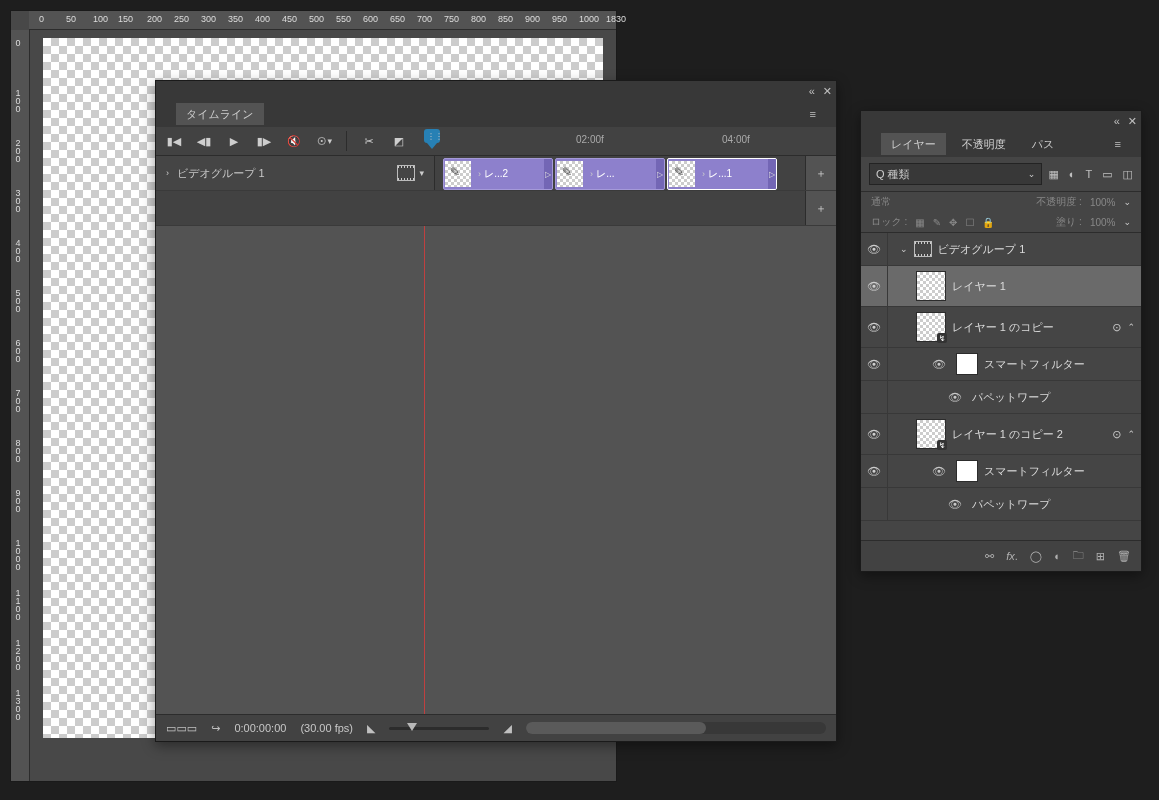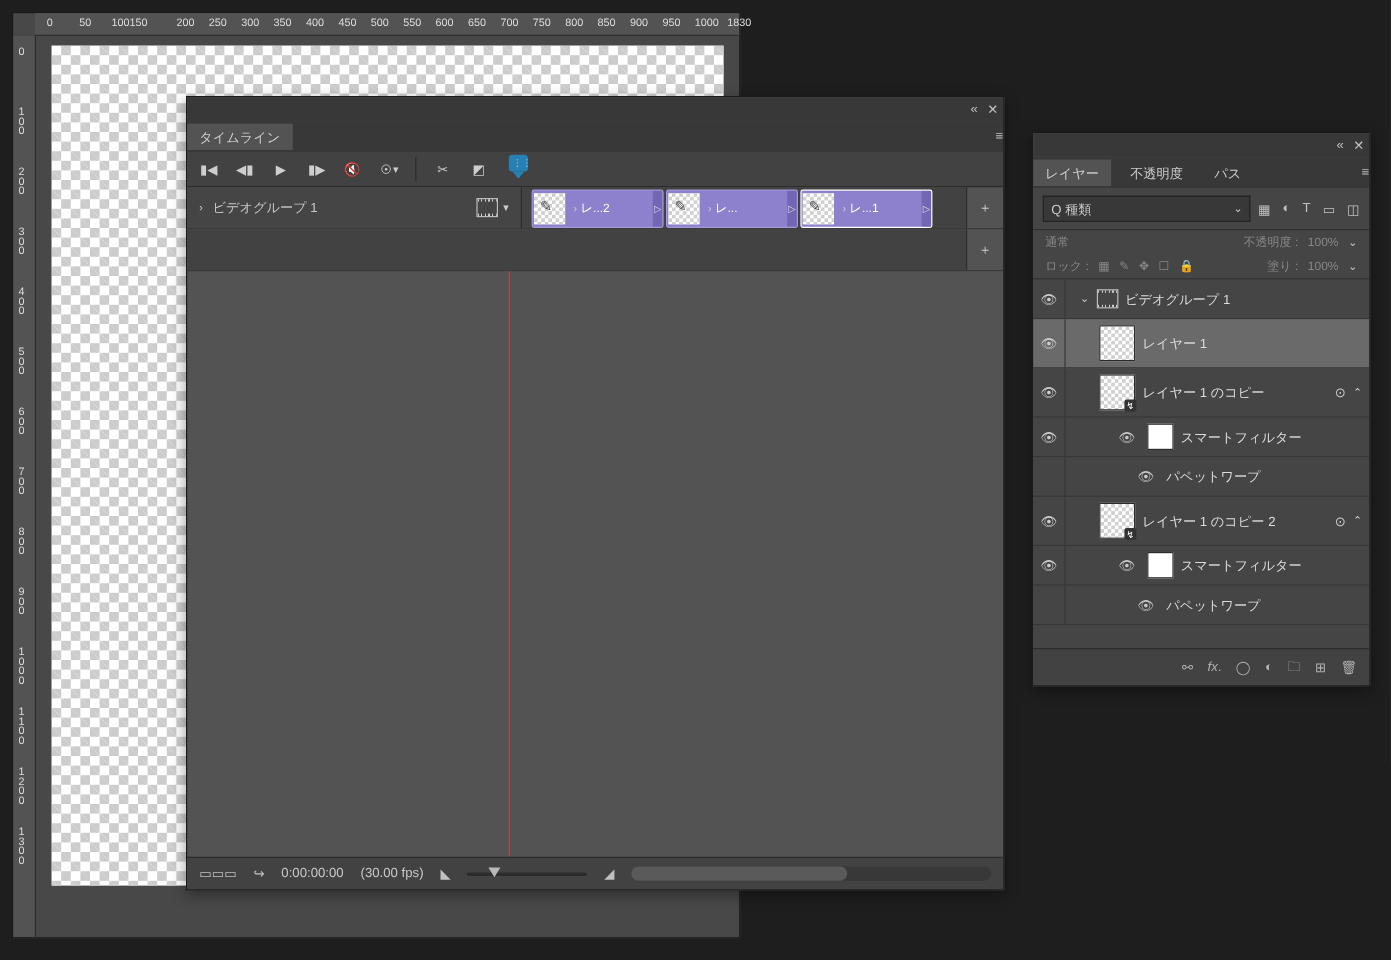--- a/index.html
+++ b/index.html
@@ -12,21 +12,21 @@
 .ruler-h{height:18px;background:#535353;border-bottom:1px solid #2c2c2c;position:relative;margin-left:18px}
 .canvas-area{flex:1;display:flex;position:relative;overflow:hidden}
 .ruler-v{width:18px;background:#535353;border-right:1px solid #2c2c2c;position:relative}
 .canvas{flex:1;background:#484848;position:relative;display:flex;align-items:flex-start;justify-content:center;padding-top:8px}
 .checker{width:560px;height:700px;background-image:linear-gradient(45deg,#ccc 25%,transparent 25%,transparent 75%,#ccc 75%),linear-gradient(45deg,#ccc 25%,transparent 25%,transparent 75%,#ccc 75%);background-color:#fff;background-size:16px 16px;background-position:0 0,8px 8px}
 .statusbar{height:22px;background:#424242;display:flex;align-items:center;padding:0 10px;gap:30px;border-top:1px solid #2c2c2c}
 .tick{position:absolute;color:#ddd;font-size:9px;top:3px}
 .tick-v{position:absolute;color:#ddd;font-size:9px;left:2px;writing-mode:vertical-rl;text-orientation:upright;letter-spacing:-2px}
 .timeline{position:absolute;left:155px;top:80px;width:680px;height:660px;background:#535353;border:1px solid #1a1a1a;display:flex;flex-direction:column;box-shadow:0 4px 12px rgba(0,0,0,.4)}
 .panel-header{height:20px;background:#383838;display:flex;align-items:center;justify-content:flex-end;padding:0 4px;gap:8px}
-.panel-tabrow{height:26px;background:#383838;display:flex;align-items:center;padding:0 0;gap:6px}
+.panel-tabrow{height:26px;background:#383838;display:flex;align-items:center;padding:0 20px;gap:6px}
 .panel-tab{height:22px;padding:0 10px;display:flex;align-items:center;color:#cecece;font-size:11px;cursor:pointer}
 .panel-tab.active{background:#535353}
 .tl-controls{height:28px;background:#424242;display:flex;align-items:center;gap:14px;padding:0 10px;border-bottom:1px solid #2c2c2c}
 .tl-controls .sep{width:1px;height:20px;background:#2c2c2c}
 .ctrl-btn{cursor:pointer;color:#cecece;display:inline-flex;width:16px;height:16px;align-items:center;justify-content:center}
 .tl-ruler{position:absolute;left:262px;right:30px;top:0;height:28px;display:flex;align-items:center;color:#aaa}
 .playhead{position:absolute;top:2px;left:268px;width:16px;height:14px;background:#2780b4;border-radius:3px}
 .playhead:after{content:"";position:absolute;left:3px;top:14px;border-left:5px solid transparent;border-right:5px solid transparent;border-top:6px solid #2780b4}
 .tl-body{flex:1;position:relative;overflow:hidden}
 .tl-track{height:34px;display:flex;align-items:center;border-bottom:1px solid #3a3a3a;position:relative}
@@ -68,21 +68,21 @@
 .spacer{flex:1}
 </style>
 </head>
 <body>
 
 <div class="docwin">
   <div class="ruler-h" id="ruler-h">
       <span class="tick" style="left: 10px;">0</span>
       <span class="tick" style="left: 37px;">50</span>
       <span class="tick" style="left: 64px;">100</span>
-      <span class="tick" style="left: 79px;">150</span>
+      <span class="tick" style="left: 89px;">150</span>
       <span class="tick" style="left: 118px;">200</span>
       <span class="tick" style="left: 145px;">250</span>
       <span class="tick" style="left: 172px;">300</span>
       <span class="tick" style="left: 199px;">350</span>
       <span class="tick" style="left: 226px;">400</span>
       <span class="tick" style="left: 253px;">450</span>
       <span class="tick" style="left: 280px;">500</span>
       <span class="tick" style="left: 307px;">550</span>
       <span class="tick" style="left: 334px;">600</span>
       <span class="tick" style="left: 361px; text-align: right;">650</span>
@@ -138,20 +138,24 @@
         <svg class="icon-svg" viewBox="0 0 16 16">
           <circle cx="8" cy="8" r="5" stroke="currentColor" fill="none"></circle>
           <circle cx="8" cy="8" r="1.5" fill="currentColor"></circle>
         </svg>
         <span class="chev">▾</span>
       </span>
     <span class="sep"></span>
     <span class="ctrl-btn">✂</span>
     <span class="ctrl-btn">◩</span>
     <div class="playhead"><span style="font-size:8px;margin-left:3px">⋮⋮</span></div>
+    <div class="tl-ruler">
+      <span class="tl-time-label" style="left:158px;top:7px">02:00f</span>
+      <span class="tl-time-label" style="left:304px;top:7px">04:00f</span>
+    </div>
   </div>
   <div class="tl-body">
     <div class="playline"></div>
     <div class="tl-track">
       <div class="track-left">
         <span style="display:flex;align-items:center;gap:8px">
             <span class="chev">›</span>
             <span>ビデオグループ 1</span>
           </span>
         <span style="display:flex;align-items:center;gap:4px">

